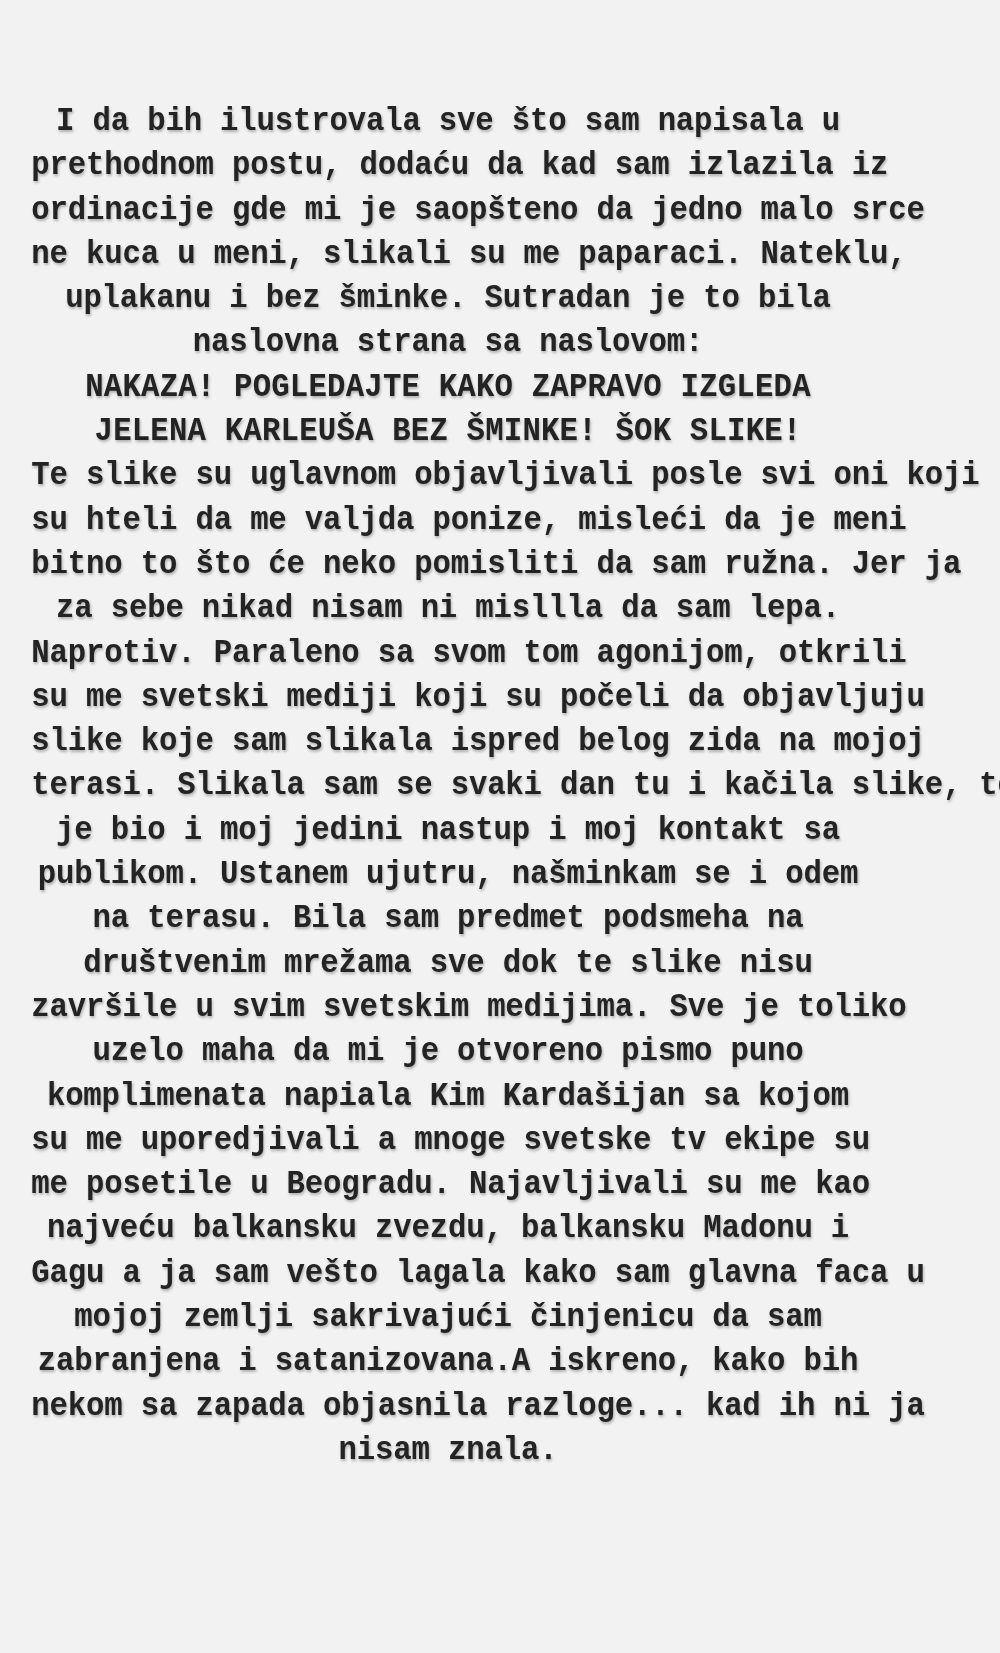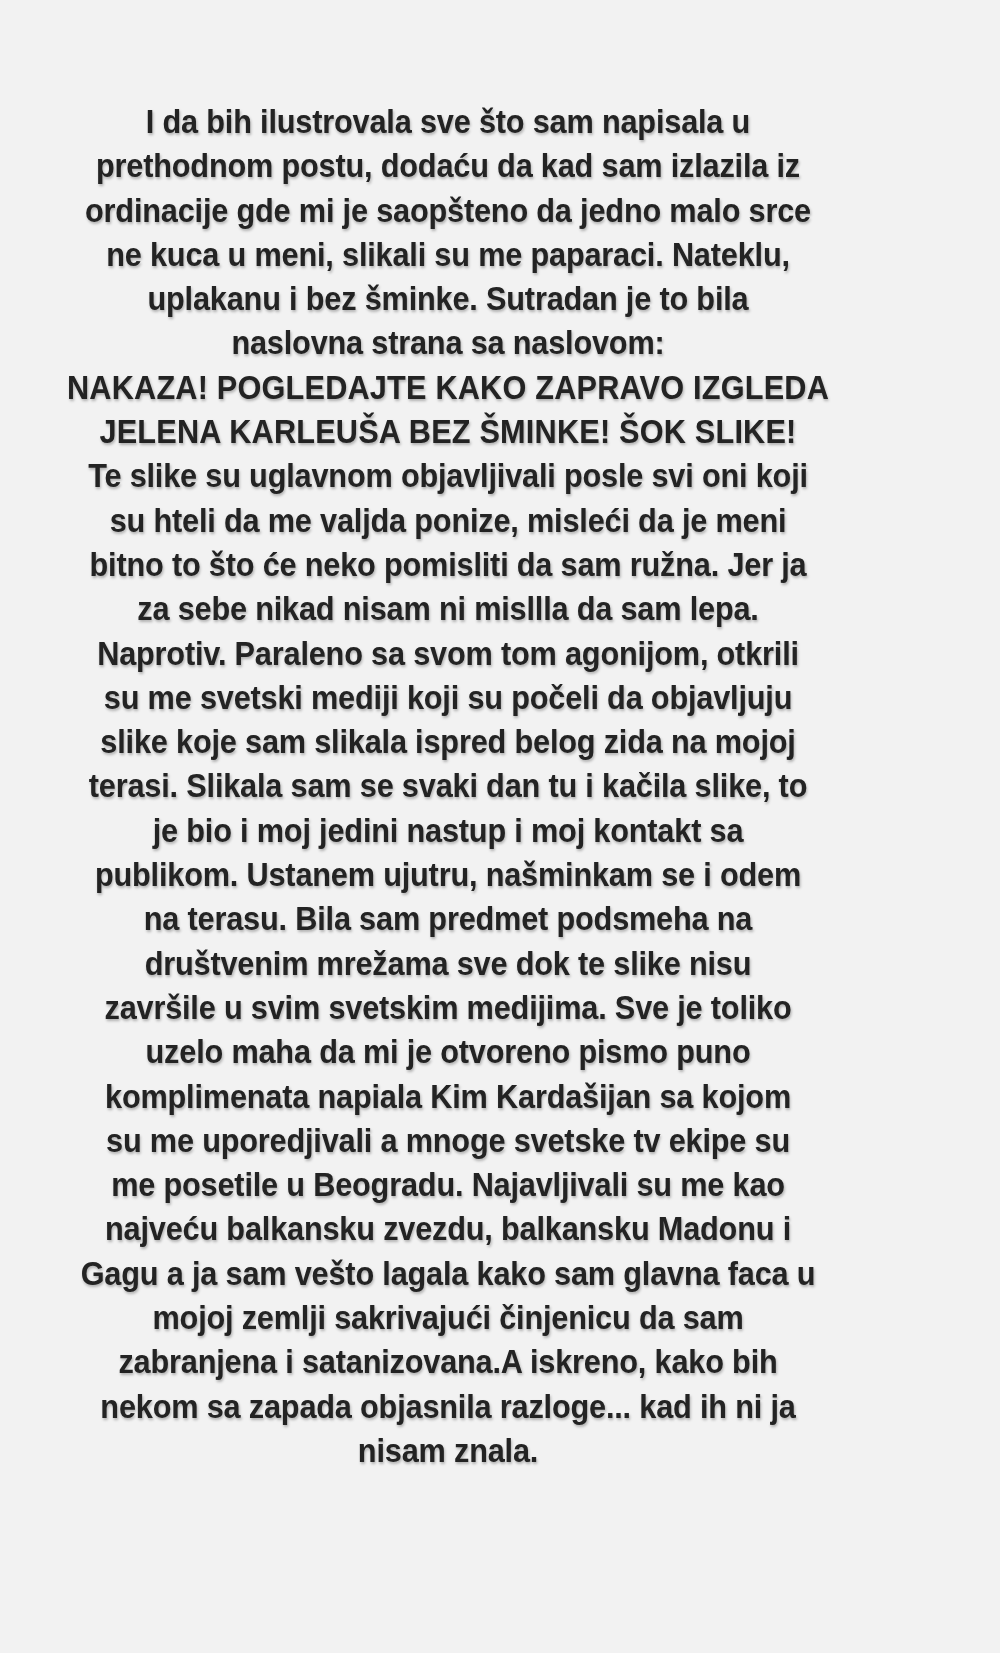--- a/index.html
+++ b/index.html
@@ -12,21 +12,21 @@
     height: 1653px;
     overflow: hidden;
     position: relative;
   }
   .story {
     position: absolute;
     left: 0;
     top: 100px;
     width: 896px;
     text-align: center;
-    font-family: Liberation Sans, sans-serif;
+    font-family: Liberation Mono, monospace;
     font-weight: bold;
     font-size: 33px;
     line-height: 44.3px;
     color: #232323;
     letter-spacing: -0.2px;
     text-shadow: 1px 2px 3px rgba(0,0,0,0.28);
   }
   .line {
     display: block;
     white-space: nowrap;

